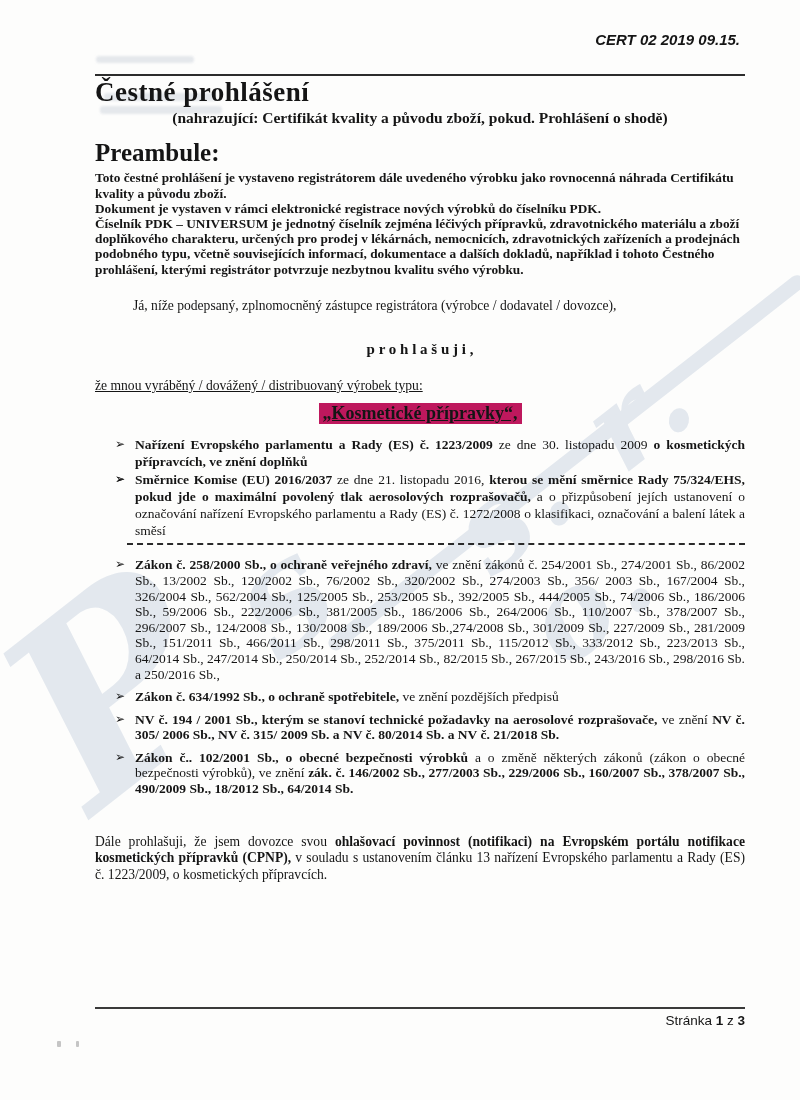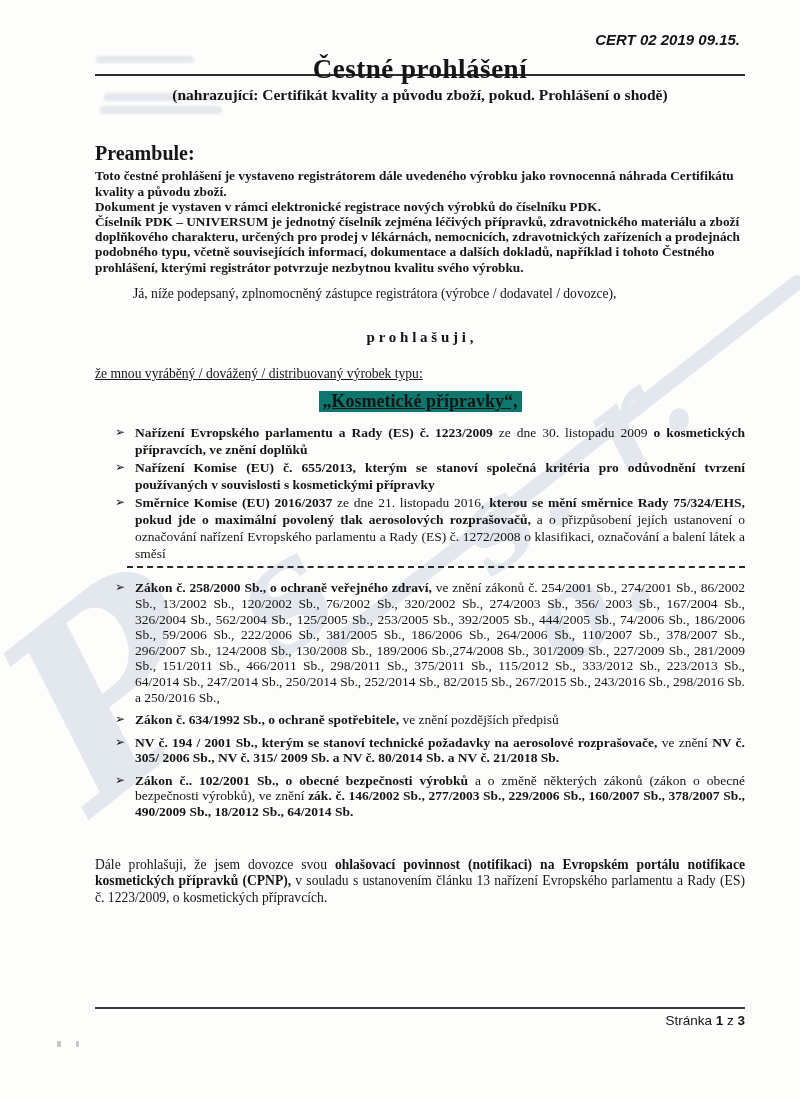--- a/index.html
+++ b/index.html
@@ -16,29 +16,29 @@
   .wm-stroke{left:330px;top:640px;width:600px;height:15px;border-radius:8px;
              transform:rotate(-38deg);transform-origin:left center;}
   
   .bleed{position:absolute;z-index:0;background:#d9dee4;opacity:.65;filter:blur(1.2px);border-radius:3px;}
   .speck{position:absolute;z-index:0;background:#b6b6b6;opacity:.8;border-radius:1px;}
   
   .content{position:absolute;z-index:1;left:95px;width:650px;top:0;}
   .header-code{position:absolute;z-index:1;top:31px;right:60px;font-family:"Liberation Sans",sans-serif;
                font-style:italic;font-weight:bold;font-size:15px;}
   .top-rule{position:absolute;z-index:1;top:74px;left:95px;width:650px;border-top:2px solid #2c2c2c;}
-  .doc-title{margin-top:55px;text-align:center;font-size:27px;font-weight:bold;letter-spacing:.5px;line-height:1.05;}
+  .doc-title{margin-top:78px;font-size:27px;font-weight:bold;letter-spacing:.5px;line-height:1.05;}
   .doc-subtitle{text-align:center;font-size:15.5px;font-weight:bold;margin-top:3px;}
-  .preambule-h{margin-top:38px;font-size:20px;font-weight:bold;}
+  .preambule-h{margin-top:12px;font-size:25px;font-weight:bold;}
   .preambule-b{margin-top:3px;font-size:13.3px;font-weight:bold;line-height:15.2px;white-space:pre-line;text-align:left;}
-  .intro{margin-top:11px;font-size:13.6px;text-indent:38px;}
+  .intro{margin-top:21px;font-size:13.6px;text-indent:38px;}
   .prohlasuji{margin-top:27px;text-align:center;font-size:15px;font-weight:bold;}
   .product-intro{margin-top:20px;font-size:13.6px;text-decoration:underline;}
   .product-type-wrap{margin-top:9px;text-align:center;}
-  .product-type{display:inline-block;background:#0f766e;font-size:18px;font-weight:bold;
+  .product-type{display:inline-block;background:#be185d;font-size:18px;font-weight:bold;
                 text-decoration:underline;padding:0 4px;line-height:1.2;text-align:center;}
   .compliance-intro{margin-top:13px;font-size:13.6px;}
   .bullets{margin-top:12px;}
   .bullet-item{position:relative;padding-left:40px;text-align:justify;font-size:13.5px;line-height:17px;margin-bottom:1px;}
   .bullets-cz .bullet-item{line-height:15.6px;margin-bottom:7px;}
   .bullet-glyph{position:absolute;left:20px;top:0;font-size:12px;}
   .dashed-sep{border:0;border-top:2px dashed #2a2a2a;margin:4px 0 7px 32px;}
   .final-par{margin-top:37px;font-size:13.6px;line-height:16.5px;text-align:justify;}
   .footer-rule{position:absolute;z-index:1;top:1007px;left:95px;width:650px;border-top:2px solid #3a3a3a;}
   .footer-text{position:absolute;z-index:1;top:1013px;left:95px;width:650px;text-align:right;
@@ -75,21 +75,21 @@
 
     <div class="intro">Já, níže podepsaný, zplnomocněný zástupce registrátora (výrobce / dodavatel / dovozce),</div>
     <div class="prohlasuji">p r o h l a š u j i ,</div>
     <div class="product-intro">že mnou vyráběný / dovážený  / distribuovaný výrobek typu:</div>
     <div class="product-type-wrap">
       <span class="product-type">„Kosmetické přípravky“,</span>
     </div>
 
     <div class="bullets bullets-eu">
         <div class="bullet-item"><span class="bullet-glyph">➢</span><span><b>Nařízení Evropského parlamentu a Rady (ES) č. 1223/2009</b><span> ze dne 30. listopadu 2009 </span><b>o kosmetických přípravcích, ve znění doplňků</b></span></div>
-        <div class="bullet-item"><span class="bullet-glyph">➢</span><span><b>Nařízení Komise (EU) č. 655/2013, kterým se stanoví společná kritéria pro odůvodnění tvrzení používaných v souvislosti s kosmetickými přípravky</b></span></div>
+        <div class="bullet-item"><span class="bullet-glyph">➢</span></div>
         <div class="bullet-item"><span class="bullet-glyph">➢</span><span><b>Směrnice Komise (EU) 2016/2037</b><span> ze dne 21. listopadu 2016, </span><b>kterou se mění směrnice Rady 75/324/EHS, pokud jde o maximální povolený tlak aerosolových rozprašovačů,</b><span> a o přizpůsobení jejích ustanovení o označování nařízení Evropského parlamentu a Rady (ES) č. 1272/2008 o klasifikaci, označování a balení látek a směsí</span></span></div>
       </div>
     <hr class="dashed-sep">
     <div class="bullets bullets-cz">
         <div class="bullet-item"><span class="bullet-glyph">➢</span><span><b>Zákon č. 258/2000 Sb., o ochraně veřejného zdraví,</b><span> ve znění zákonů č. 254/2001 Sb., 274/2001 Sb., 86/2002 Sb., 13/2002 Sb., 120/2002 Sb., 76/2002 Sb., 320/2002 Sb., 274/2003 Sb.,  356/ 2003 Sb., 167/2004 Sb., 326/2004 Sb.,  562/2004 Sb., 125/2005 Sb., 253/2005 Sb., 392/2005 Sb.,  444/2005 Sb., 74/2006 Sb., 186/2006 Sb., 59/2006 Sb., 222/2006 Sb., 381/2005 Sb., 186/2006 Sb., 264/2006 Sb., 110/2007 Sb., 378/2007 Sb.,  296/2007 Sb., 124/2008 Sb., 130/2008 Sb., 189/2006 Sb.,274/2008 Sb., 301/2009 Sb., 227/2009 Sb., 281/2009 Sb., 151/2011 Sb., 466/2011 Sb., 298/2011 Sb., 375/2011 Sb., 115/2012 Sb., 333/2012 Sb., 223/2013 Sb., 64/2014 Sb., 247/2014 Sb., 250/2014 Sb., 252/2014 Sb., 82/2015 Sb., 267/2015 Sb., 243/2016 Sb., 298/2016 Sb. a 250/2016 Sb.,</span></span></div>
         <div class="bullet-item"><span class="bullet-glyph">➢</span><span><b>Zákon č. 634/1992 Sb., o ochraně spotřebitele,</b><span> ve znění pozdějších předpisů</span></span></div>
         <div class="bullet-item"><span class="bullet-glyph">➢</span><span><b>NV č. 194 / 2001 Sb., kterým se stanoví technické požadavky na aerosolové rozprašovače,</b><span> ve znění </span><b>NV č. 305/ 2006 Sb., NV č. 315/ 2009 Sb. a NV č. 80/2014 Sb. a NV č. 21/2018 Sb.</b></span></div>
         <div class="bullet-item"><span class="bullet-glyph">➢</span><span><b>Zákon č.. 102/2001 Sb., o obecné bezpečnosti výrobků</b><span> a o změně některých zákonů (zákon o obecné bezpečnosti výrobků), ve znění </span><b>zák. č. 146/2002 Sb., 277/2003 Sb., 229/2006 Sb., 160/2007 Sb., 378/2007 Sb., 490/2009 Sb., 18/2012 Sb., 64/2014 Sb.</b></span></div>
       </div>
 

